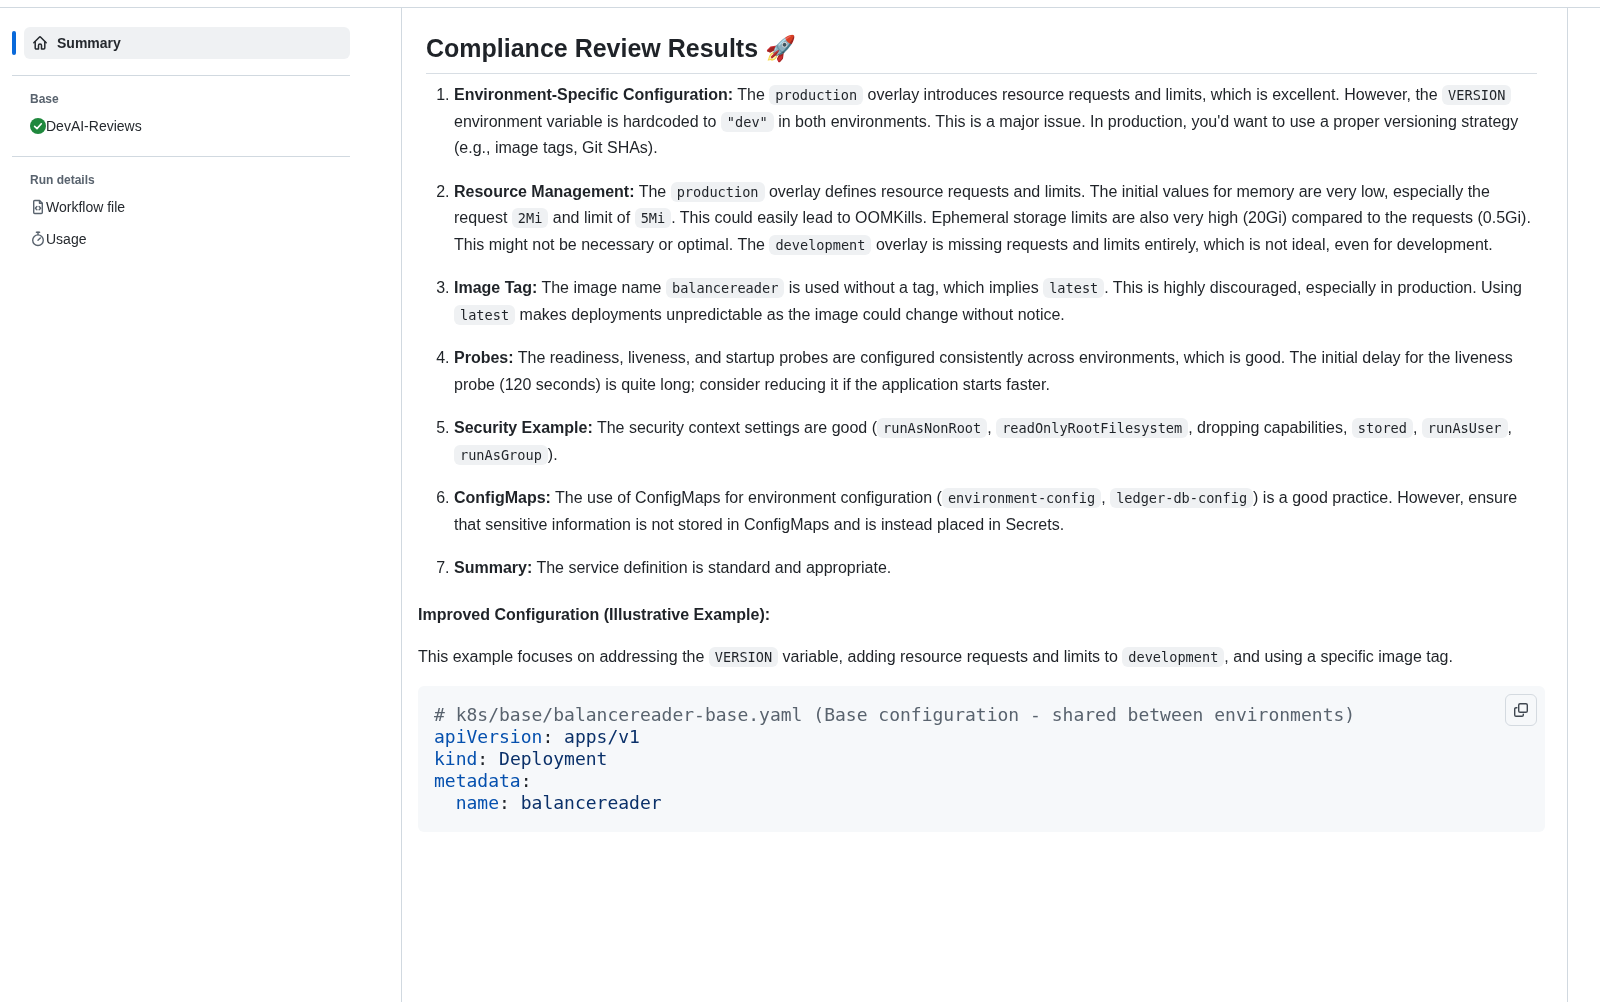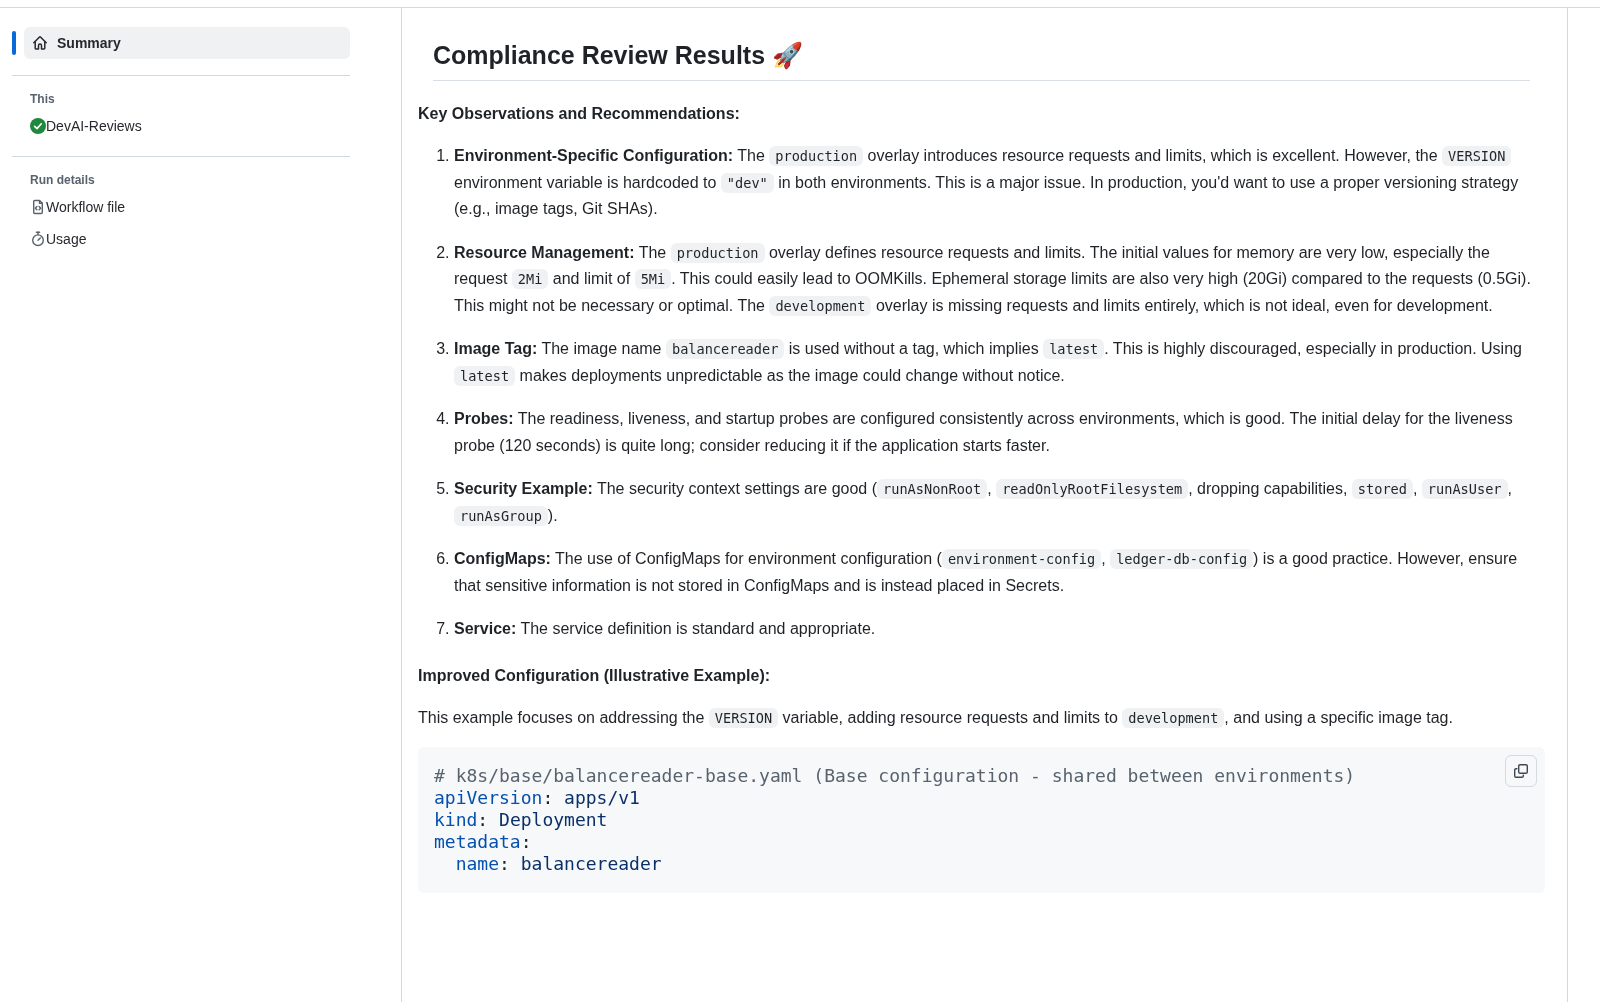--- a/index.html
+++ b/index.html
@@ -59,21 +59,21 @@
 
   
   .main{
     width:1167px;flex:0 0 1167px;
     border-left:1px solid var(--border);
     border-right:1px solid var(--border);
     padding:16px 22px 0 16px;
     overflow:hidden;
   }
   h1.title{
-    margin:15px;font-size:25px;line-height:32px;font-weight:700;color:var(--text);
+    margin:8px;font-size:25px;line-height:32px;font-weight:700;color:var(--text);
     padding-bottom:9px;border-bottom:1px solid #d8dee4;
   }
   .md p{margin:20px 0 16px;font-size:16px;line-height:26px;}
   .md p + p{margin-top:16px;}
   .md p.bold-h{font-weight:700;}
   .md ol{margin:0 0 16px;padding-left:36px;}
   .md li{margin-bottom:17px;font-size:16px;line-height:26.5px;}
   .md li:last-child{margin-bottom:0;}
   code.ic{
     font-family:"DejaVu Sans Mono",monospace;
@@ -119,21 +119,21 @@
               <path d="M1.8 7.7 7.3 2.2a1 1 0 0 1 1.4 0l5.5 5.5"></path>
               <path d="M3.2 6.8v6.2a1 1 0 0 0 1 1h2.3v-3.5a1.5 1.5 0 0 1 3 0V14h2.3a1 1 0 0 0 1-1V6.8"></path>
             </svg>
           </span>
           <span>Summary</span>
         </a>
       </div>
 
       <hr>
 
-      <div class="section-h">This</div>
+      <div class="section-h">Base</div>
       <a class="side-item">
         <span class="icon16">
           <svg width="16" height="16" viewBox="0 0 16 16">
             <circle cx="8" cy="8" r="8" fill="#1f883d"></circle>
             <path d="M4.6 8.3 7 10.6l4.3-4.8" fill="none" stroke="#fff" stroke-width="1.6" stroke-linecap="round" stroke-linejoin="round"></path>
           </svg>
         </span>
         <span>DevAI-Reviews</span>
       </a>
 
@@ -160,29 +160,28 @@
             <path d="M8 1.3v2.3"></path>
           </svg>
         </span>
         <span>Usage</span>
       </a>
     </aside>
 
     <main class="main">
       <h1 class="title">Compliance Review Results 🚀</h1>
       <div class="md">
-        <p class="bold-h">Key Observations and Recommendations:</p>
         <ol>
             <li><strong>Environment-Specific Configuration:</strong> The <code class="ic">production</code> overlay introduces resource requests and limits, which is excellent. However, the <code class="ic">VERSION</code> environment variable is hardcoded to <code class="ic">"dev"</code> in both environments. This is a major issue. In production, you'd want to use a proper versioning strategy (e.g., image tags, Git SHAs).</li>
             <li><strong>Resource Management:</strong> The <code class="ic">production</code> overlay defines resource requests and limits. The initial values for memory are very low, especially the request <code class="ic">2Mi</code> and limit of <code class="ic">5Mi</code>. This could easily lead to OOMKills. Ephemeral storage limits are also very high (20Gi) compared to the requests (0.5Gi). This might not be necessary or optimal. The <code class="ic">development</code> overlay is missing requests and limits entirely, which is not ideal, even for development.</li>
             <li><strong>Image Tag:</strong> The image name <code class="ic">balancereader</code> is used without a tag, which implies <code class="ic">latest</code>. This is highly discouraged, especially in production. Using <code class="ic">latest</code> makes deployments unpredictable as the image could change without notice.</li>
             <li><strong>Probes:</strong> The readiness, liveness, and startup probes are configured consistently across environments, which is good. The initial delay for the liveness probe (120 seconds) is quite long; consider reducing it if the application starts faster.</li>
             <li><strong>Security Example:</strong> The security context settings are good (<code class="ic">runAsNonRoot</code>, <code class="ic">readOnlyRootFilesystem</code>, dropping capabilities, <code class="ic">stored</code>, <code class="ic">runAsUser</code>, <code class="ic">runAsGroup</code>).</li>
             <li><strong>ConfigMaps:</strong> The use of ConfigMaps for environment configuration (<code class="ic">environment-config</code>, <code class="ic">ledger-db-config</code>) is a good practice. However, ensure that sensitive information is not stored in ConfigMaps and is instead placed in Secrets.</li>
-            <li><strong>Service:</strong> The service definition is standard and appropriate.</li>
+            <li><strong>Summary:</strong> The service definition is standard and appropriate.</li>
           </ol>
         <p class="bold-h">Improved Configuration (Illustrative Example):</p>
         <p>This example focuses on addressing the <code class="ic">VERSION</code> variable, adding resource requests and limits to <code class="ic">development</code>, and using a specific image tag.</p>
         <div class="code-block">
           <button class="copy-btn" aria-label="Copy">
             <span class="icon16">
               <svg width="16" height="16" viewBox="0 0 16 16" fill="none" stroke="currentColor" stroke-width="1.4" stroke-linecap="round" stroke-linejoin="round">
                 <rect x="5.7" y="1.7" width="8.6" height="8.6" rx="1.4"></rect>
                 <path d="M3.9 5.7H3a1.3 1.3 0 0 0-1.3 1.3v6a1.3 1.3 0 0 0 1.3 1.3h6A1.3 1.3 0 0 0 10.3 13v-.9"></path>
               </svg>

